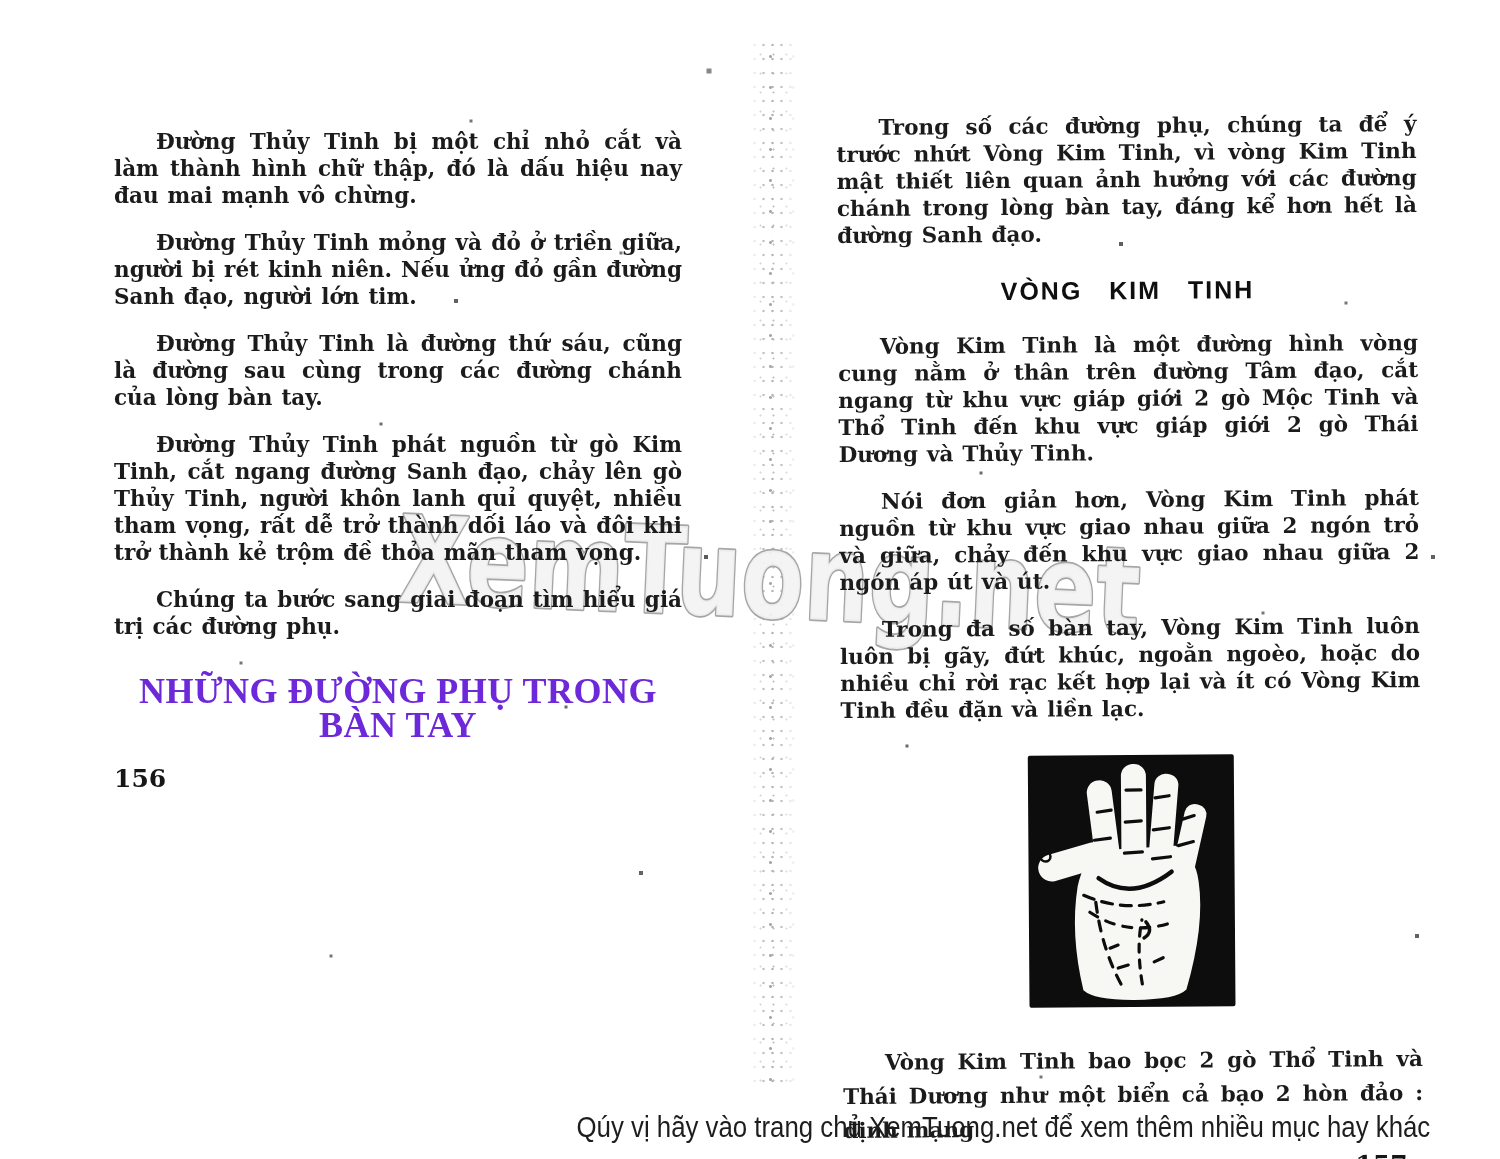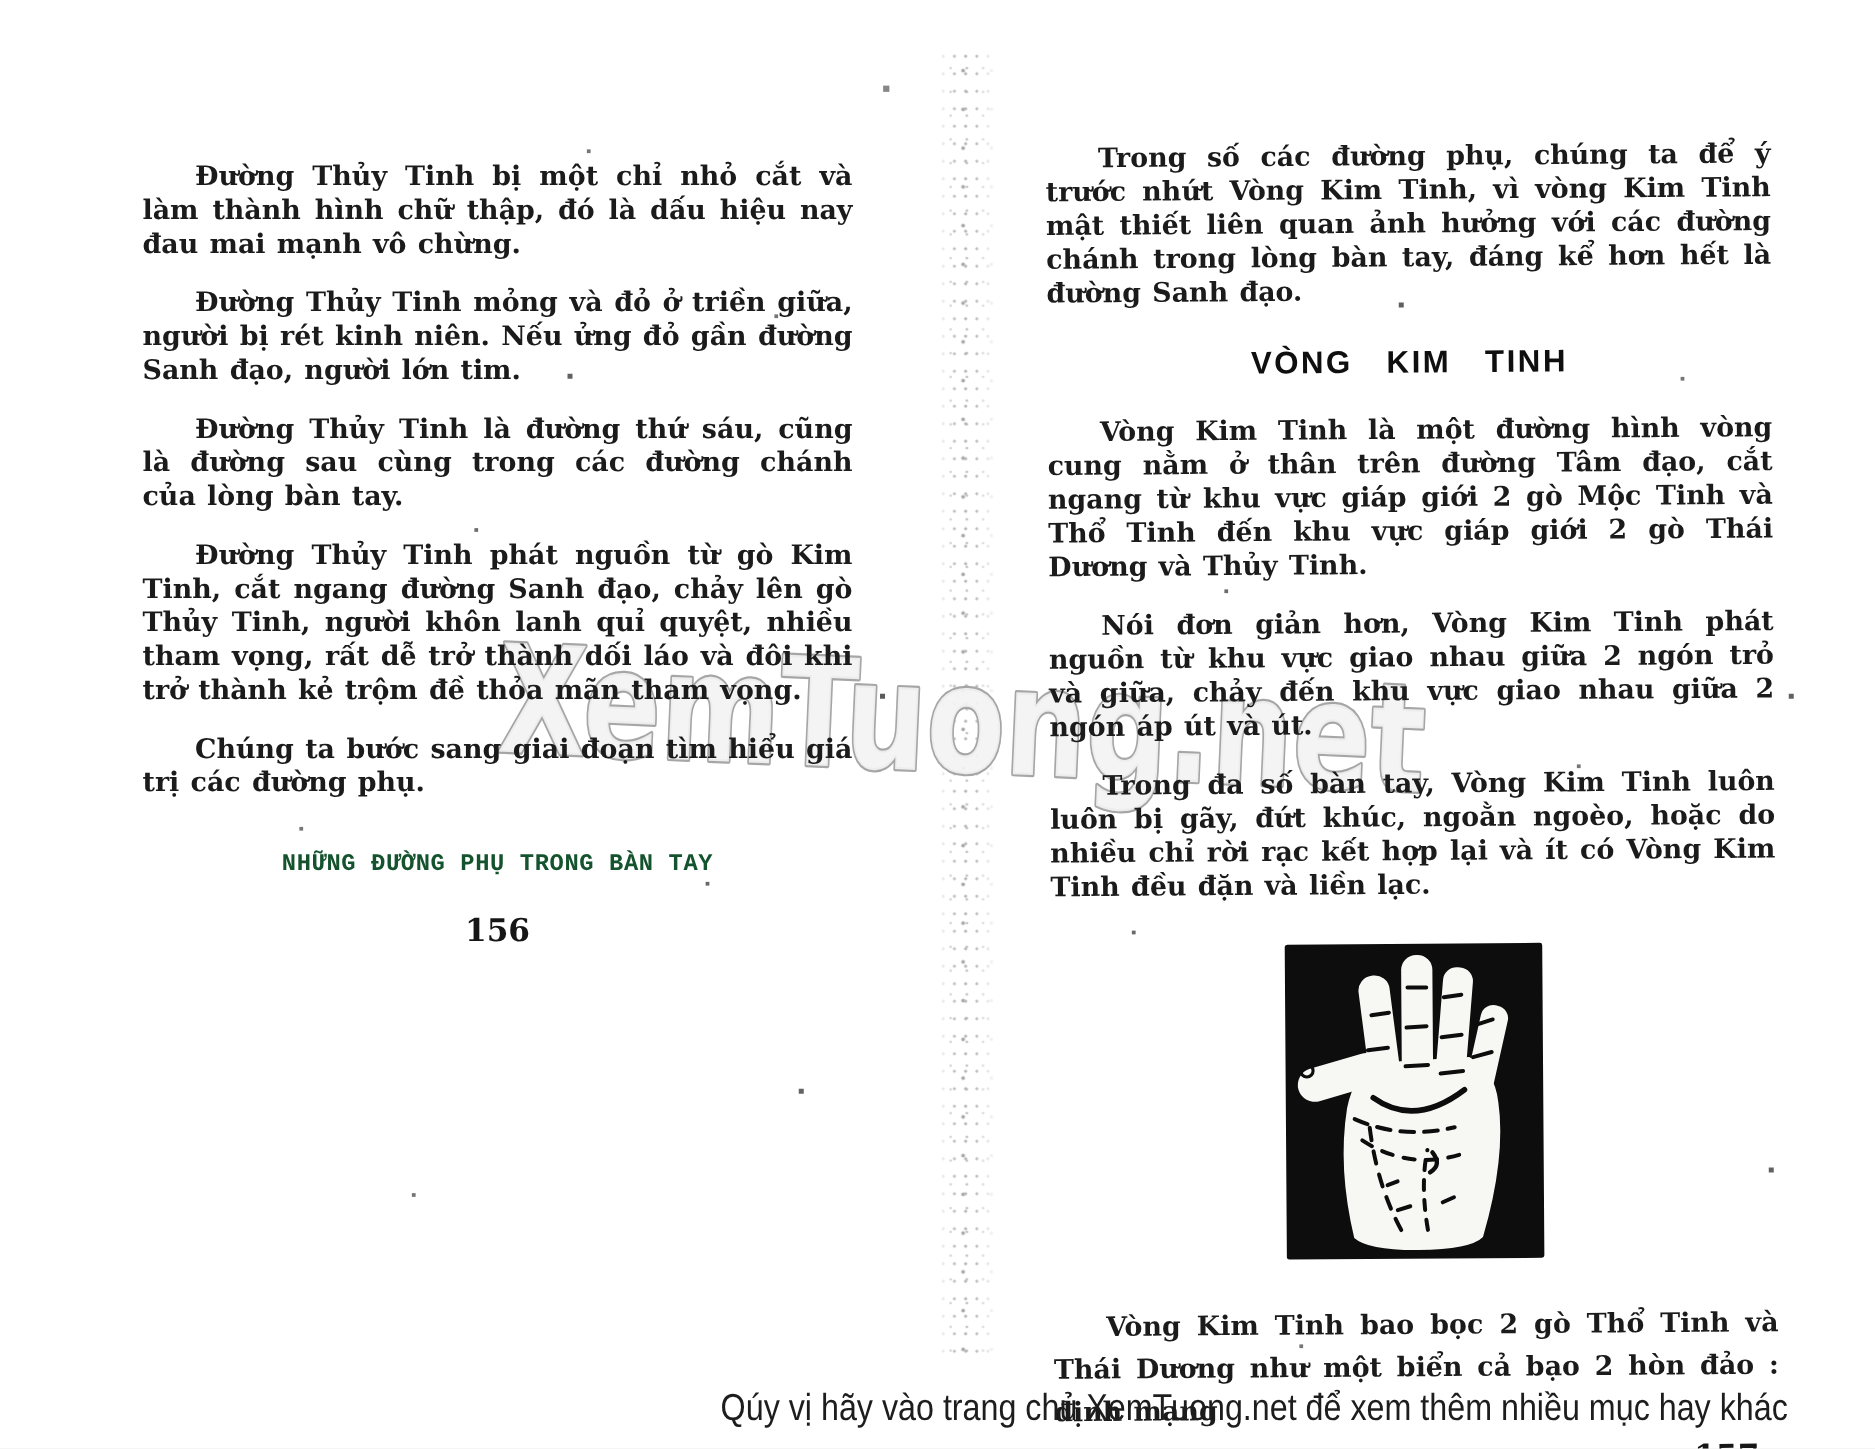--- a/index.html
+++ b/index.html
@@ -41,32 +41,32 @@
   
   .page{ position:absolute; color:#181818; z-index:2; }
   .page-left { left:114px; top:128px; width:568px; }
   .page-right{ left:840px; top:112px; width:580px; transform:rotate(-0.4deg); }
   .par{
     font-size:21.5px; line-height:27px; font-weight:700; color:#1b1b1b;
     text-align:justify; text-indent:42px; word-spacing:1.5px;
     margin:0 0 20px 0;
   }
   .heading-left{
-    font-family:Liberation Mono, monospace; font-weight:700; font-size:19px;
-    line-height:34px; color:#14532d; text-align:center; letter-spacing:.5px;
+    font-family:Liberation Serif, serif; font-weight:700; font-size:36px;
+    line-height:34px; color:#6d28d9; text-align:center; letter-spacing:.5px;
     margin:34px 0 22px 0;
   }
   .heading-right{
     font-family:"Liberation Sans", sans-serif; font-weight:700; font-size:25px;
     line-height:30px; color:#0f0f0f; text-align:center;
     letter-spacing:2px; word-spacing:18px; margin:28px 0 26px 0;
   }
   .closing-par{ line-height:34px; margin-bottom:0; }
   .pagenum{ font-size:25px; font-weight:700; color:#161616; }
-  .pagenum-left{ margin-top:18px; text-align:center; }
+  .pagenum-left{ margin-top:18px; text-align:left; }
   .pagenum-right{ margin-top:6px; text-align:right; padding-right:16px; }
   
   .figure-wrap{ width:212px; margin:30px auto 30px auto; }
   
   .footer{
     position:absolute; left:0; right:0; top:1110px; text-align:right; z-index:3;
   }
   .footer-text{
     display:inline-block; transform:scaleX(.86); transform-origin:center;
     font-family:"Liberation Sans", sans-serif; font-weight:500; font-size:30px;

